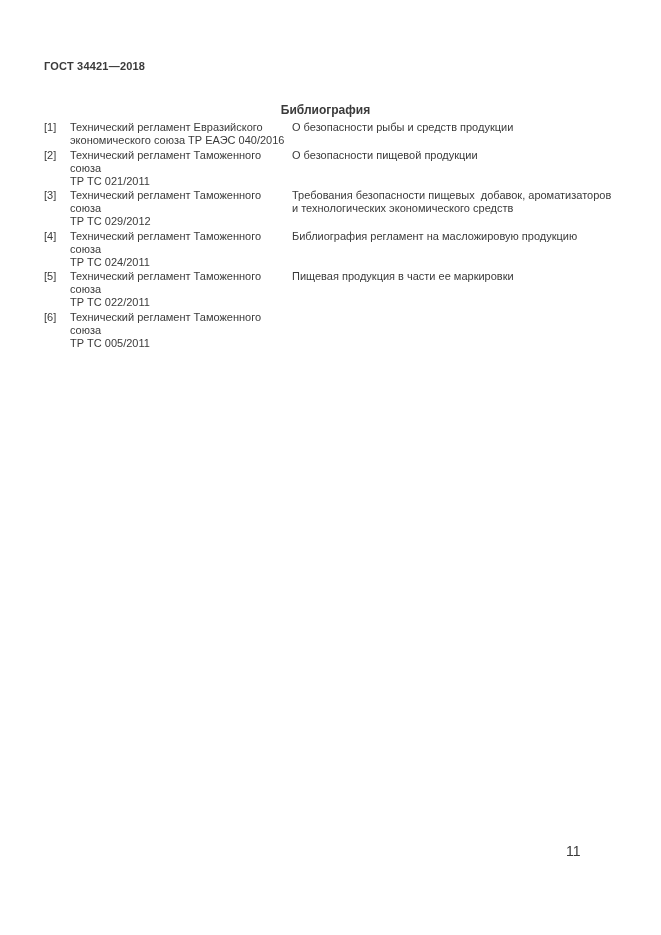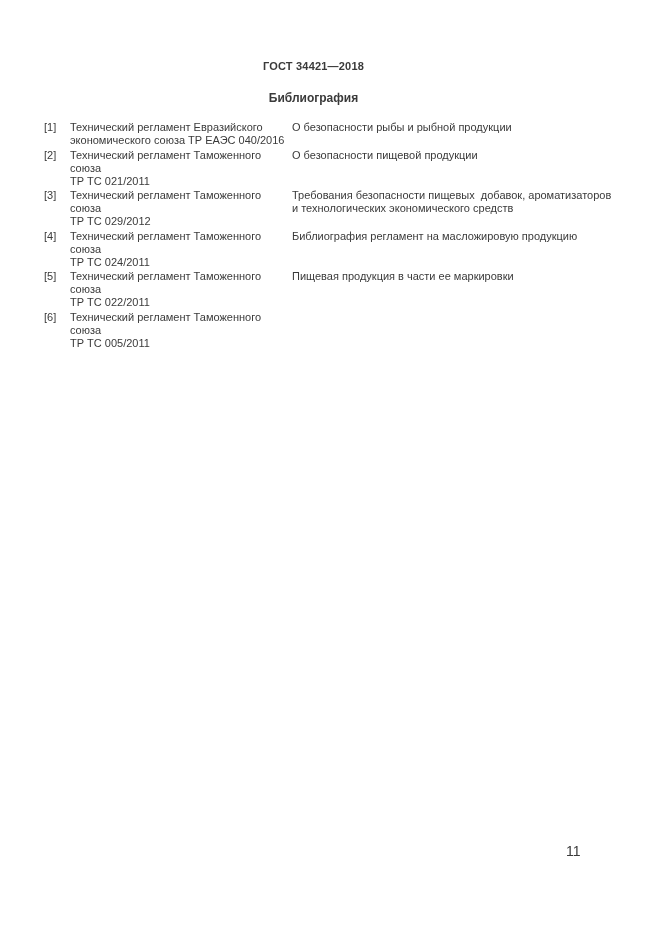--- a/index.html
+++ b/index.html
@@ -13,31 +13,31 @@
     position: relative;
     font-family: "Liberation Sans", sans-serif;
     color: #3a3a3a;
     overflow: hidden;
   }
   .doc-header {
     position: absolute;
     top: 60px;
     left: 44px;
     width: 539px;
-    text-align: center;
+    text-align: left;
     font-size: 11px;
     font-weight: bold;
     letter-spacing: 0.2px;
   }
   .doc-title {
     position: absolute;
     top: 91px;
     left: 44px;
     width: 539px;
-    margin: 0;
+    margin: 12px;
     text-align: center;
     font-size: 12px;
     font-weight: bold;
   }
   .bib-list {
     position: absolute;
     top: 121px;
     left: 44px;
     width: 600px;
   }
@@ -76,21 +76,21 @@
 </div>
 
 <h1 class="doc-title">Библиография</h1>
 
 <div class="bib-list">
 
   <div class="bib-row">
     <span class="bib-num">[1]</span>
     <span class="bib-src">Технический регламент Евразийского
 экономического союза ТР ЕАЭС 040/2016</span>
-    <span class="bib-desc">О безопасности рыбы и рыбной продукции</span>
+    <span class="bib-desc">О безопасности рыбы и средств продукции</span>
   </div>
 
   <div class="bib-row">
     <span class="bib-num">[2]</span>
     <span class="bib-src">Технический регламент Таможенного союза
 ТР ТС 021/2011</span>
     <span class="bib-desc">О безопасности пищевой продукции</span>
   </div>
 
   <div class="bib-row">

